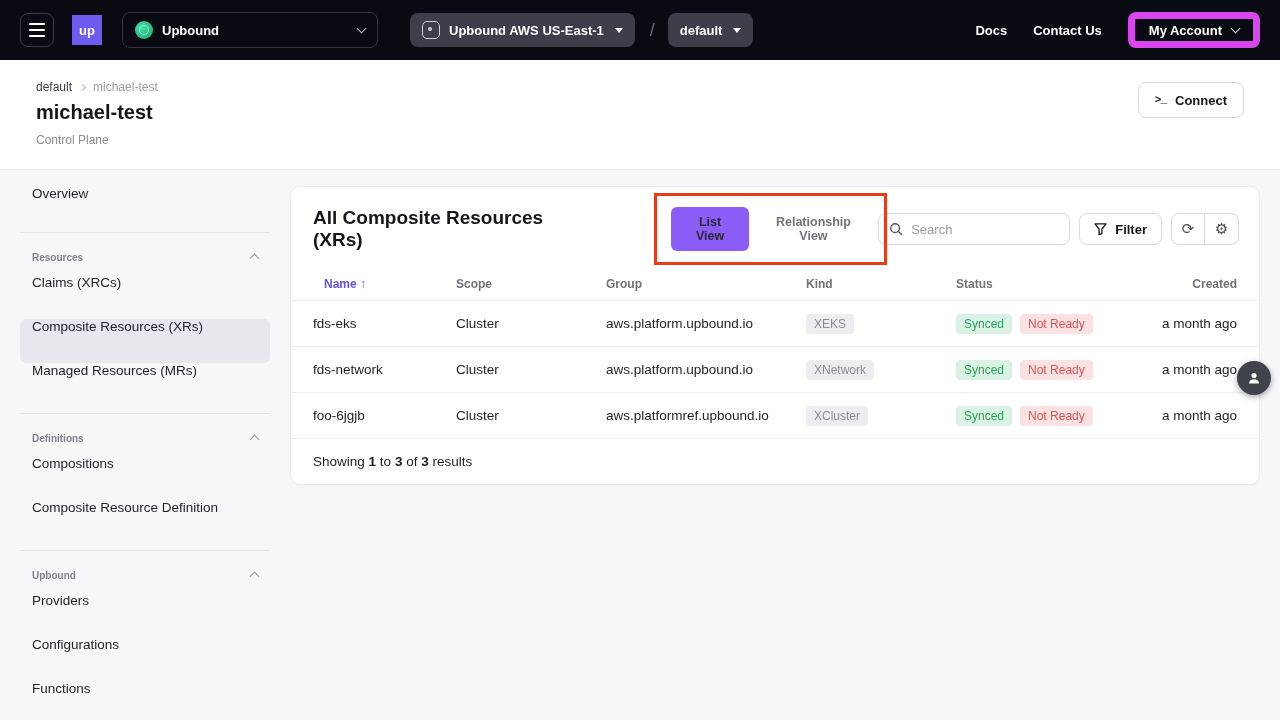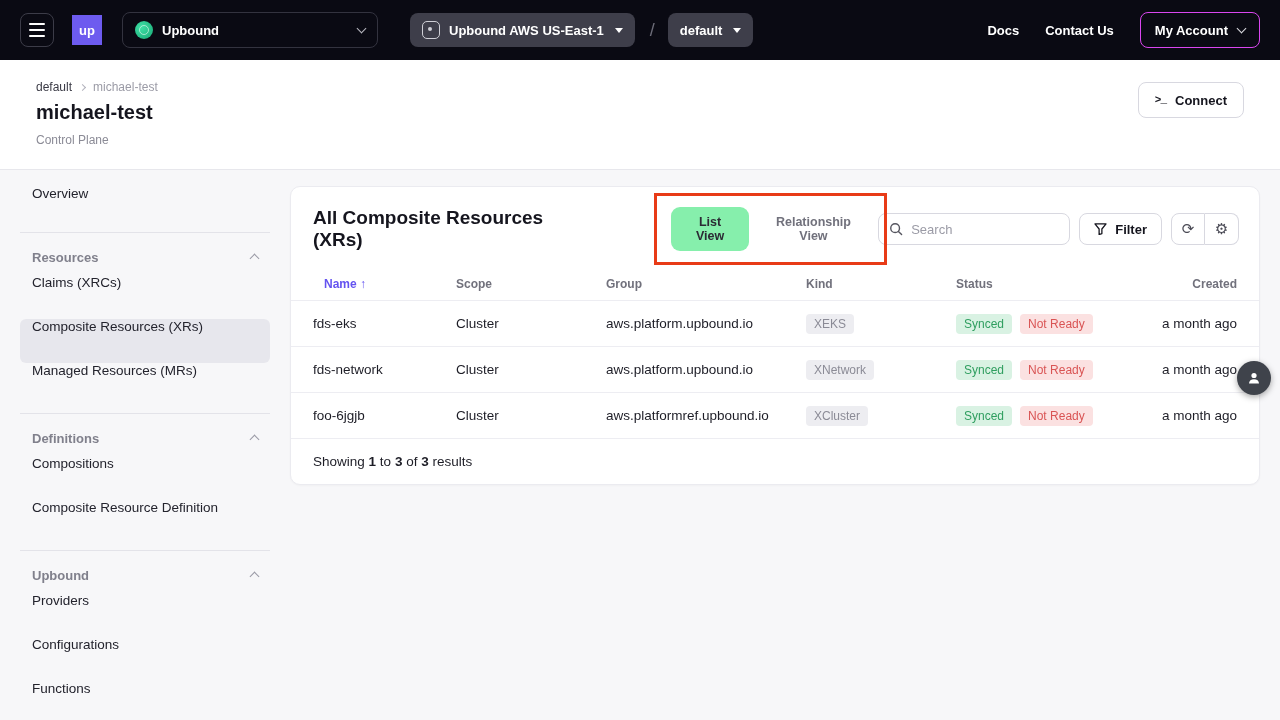--- a/index.html
+++ b/index.html
@@ -20,21 +20,21 @@
   .chev.up { transform:rotate(45deg); margin-top:3px; }
   .org-switcher .chev { color:#b9b9c2; margin-left:auto; }
   .ctp-switcher { margin-left:32px; height:34px; background:#3e3e4a; border-radius:8px; display:flex; align-items:center; padding:0 12px; gap:9px; cursor:pointer; }
   .ctp-icon { width:18px; height:18px; border-radius:5px; border:1.6px solid #cfcfd6; position:relative; flex:none; }
   .ctp-icon:after { content:""; position:absolute; left:5px; top:5px; width:4px; height:4px; border-radius:50%; background:#cfcfd6; }
   .tri-down { width:0; height:0; border-left:4.5px solid transparent; border-right:4.5px solid transparent; border-top:5.5px solid #ffffff; margin-left:2px; }
   .path-sep { color:#6c6c78; font-size:18px; margin:0 13px 0 15px; font-weight:400; }
   .grp-switcher { height:34px; background:#3e3e4a; border-radius:8px; display:flex; align-items:center; padding:0 12px; gap:9px; cursor:pointer; }
   .topbar-right { margin-left:auto; display:flex; align-items:center; gap:26px; }
   .topbar-link { color:#fff; font-size:13px; font-weight:700; cursor:pointer; }
-  .account-btn { height:36px; border:1px solid #d946ef; border-radius:8px; display:flex; align-items:center; gap:10px; padding:0 14px; color:#fff; cursor:pointer; }
+  .account-btn { height:36px; border:7px solid #d946ef; border-radius:8px; display:flex; align-items:center; gap:10px; padding:0 14px; color:#fff; cursor:pointer; }
   .account-btn .lbl { font-size:13px; font-weight:700; }
   .account-btn .chev { color:#dcdce2; }
 
   
   .page-header { background:#ffffff; border-bottom:1px solid #e7e7ec; padding:20px 36px 18px 36px; position:relative; height:110px; }
   .breadcrumb { display:flex; align-items:center; gap:8px; font-size:12px; }
   .breadcrumb .root { color:#3a3a45; }
   .breadcrumb .sep { width:5px; height:5px; border-right:1.4px solid #b2b2bc; border-top:1.4px solid #b2b2bc; transform:rotate(45deg); display:inline-block; }
   .breadcrumb .current { color:#9b9ba6; }
   .page-title { font-size:20px; font-weight:700; color:#15151e; margin-top:7px; }
@@ -46,31 +46,31 @@
   
   .content { display:flex; align-items:flex-start; padding:16px 20px 0 20px; gap:20px; }
 
   
   .sidebar { width:250px; flex:none; }
   .side-item { height:44px; display:flex; align-items:flex-start; padding:0 12px; font-size:13.5px; color:#23232d; border-radius:6px; cursor:pointer; }
   .side-item.first { height:40px; }
   .side-item.selected { background:#e7e7ed; }
   .side-divider { border-top:1px solid #e3e3e9; margin:6px 0; }
   .side-section-head { height:36px; display:flex; align-items:center; justify-content:space-between; padding:0 12px; cursor:pointer; }
-  .side-section-head .lbl { font-size:13px; font-weight:700; color:#80808c; }
+  .side-section-head .lbl { font-size:10px; font-weight:700; color:#80808c; }
   .side-section-head .chev { color:#9a9aa5; }
 
   
   .card { flex:1; background:#ffffff; border:1px solid #ebebf0; border-radius:10px; box-shadow:0 1px 2px rgba(20,20,30,.03); }
   .card-head { display:flex; align-items:center; padding:20px 20px 16px 22px; }
   .card-title { font-size:19px; font-weight:700; color:#15151e; }
   .toggle-wrap { position:relative; margin-left:76px; display:flex; align-items:center; }
   .annotation-box { position:absolute; left:-17px; top:-14px; right:-9px; bottom:-14px; border:3px solid #e83b17; pointer-events:none; }
   .toggle-btn { border:none; background:transparent; padding:8px 12px; font-size:12.5px; font-weight:700; color:#71717c; border-radius:6px; cursor:pointer; font-family:inherit; }
-  .toggle-btn.active { background:#86efac; color:#2b2b34;border-radius:9px; }
+  .toggle-btn.active { background:#8b5cf6; color:#2b2b34; }
   .search-box { margin-left:auto; width:192px; height:32px; border:1px solid #d8d8e0; border-radius:8px; display:flex; align-items:center; padding:0 10px; gap:8px; background:#fff; }
   .search-box input { border:none; outline:none; flex:1; font-size:13px; color:#3a3a45; font-family:inherit; background:transparent; min-width:0; }
   .search-box input::placeholder { color:#9b9ba6; }
   .filter-btn { margin-left:9px; height:32px; border:1px solid #d8d8e0; border-radius:8px; background:#fff; display:flex; align-items:center; gap:8px; padding:0 14px; cursor:pointer; }
   .filter-btn .lbl { font-size:13px; font-weight:700; color:#15151e; }
   .icon-group { margin-left:9px; display:flex; }
   .icon-btn { width:34px; height:32px; background:#fff; border:1px solid #d8d8e0; display:flex; align-items:center; justify-content:center; cursor:pointer; color:#4a4a55; font-size:15px; }
   .icon-btn.left { border-radius:8px 0 0 8px; }
   .icon-btn.right { border-radius:0 8px 8px 0; border-left:none; }
 

